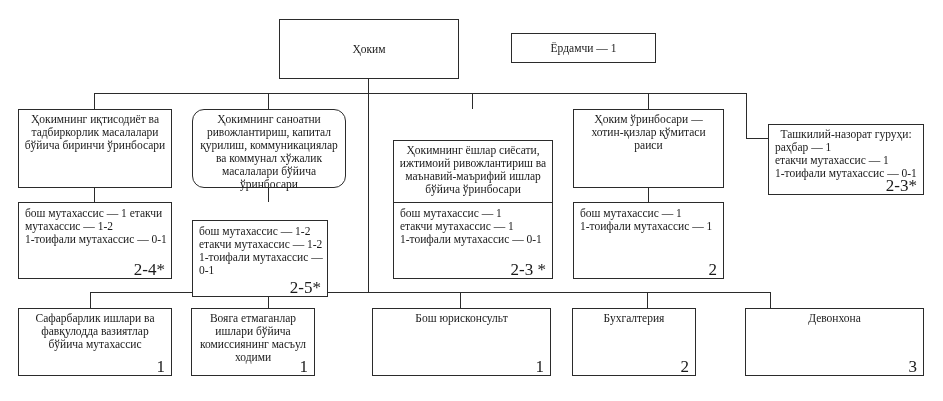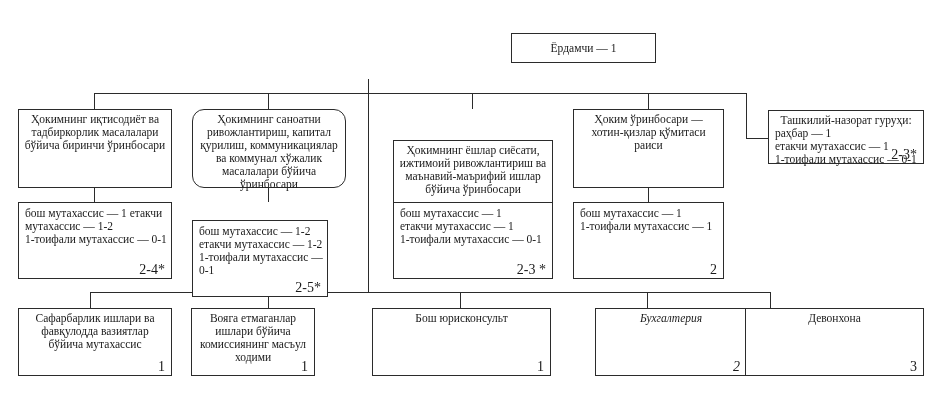--- a/index.html
+++ b/index.html
@@ -26,21 +26,21 @@
   }
   .box .lines {
     padding: 4px 4px 0 6px;
     text-align: left;
     white-space: pre-line;
   }
   .badge {
     position: absolute;
     right: 6px;
     bottom: 2px;
-    font-size: 14px;
+    font-size: 17px;
   }
   .vcenter {
     display: flex;
     align-items: center;
     justify-content: center;
     text-align: center;
   }
   .hline, .vline {
     position: absolute;
     background: #2b2b2b;
@@ -65,37 +65,40 @@
   <div class="vline" style="left:268px; top:187px; height:15px;"></div>
   <div class="vline" style="left:472px; top:187px; height:15px;"></div>
   <div class="vline" style="left:648px; top:187px; height:15px;"></div>
   <div class="hline" style="left:90px; top:292px; width:681px;"></div>
   <div class="vline" style="left:90px;  top:292px; height:16px;"></div>
   <div class="vline" style="left:268px; top:292px; height:16px;"></div>
   <div class="vline" style="left:460px; top:292px; height:16px;"></div>
   <div class="vline" style="left:647px; top:292px; height:16px;"></div>
   <div class="vline" style="left:770px; top:292px; height:16px;"></div>
 
+  <div class="box vcenter" style="left:279px; top:19px; width:180px; height:60px;">
+    <span>Ҳоким</span>
+  </div>
   <div class="box vcenter" style="left:511px; top:33px; width:145px; height:30px;">
     <span>Ёрдамчи — 1</span>
   </div>
 
   <div class="box" style="left:18px; top:109px; width:154px; height:79px;">
     <div class="title">Ҳокимнинг иқтисодиёт ва тадбиркорлик масалалари бўйича биринчи ўринбосари</div>
   </div>
   <div class="box" style="left:192px; top:109px; width:154px; height:79px;border-radius:12px;">
     <div class="title">Ҳокимнинг саноатни ривожлантириш, капитал қурилиш, коммуникациялар ва коммунал хўжалик масалалари бўйича ўринбосари</div>
   </div>
   <div class="box" style="left:393px; top:109px; width:160px; height:79px;margin-top:31px;">
     <div class="title">Ҳокимнинг ёшлар сиёсати, ижтимоий ривожлантириш ва маънавий-маърифий ишлар бўйича ўринбосари</div>
   </div>
   <div class="box" style="left:573px; top:109px; width:151px; height:79px;">
     <div class="title">Ҳоким ўринбосари — хотин-қизлар қўмитаси раиси</div>
   </div>
-  <div class="box" style="left:768px; top:110px; width:156px; height:54px;">
+  <div class="box" style="left:768px; top:124px; width:156px; height:71px;">
     <div class="title">Ташкилий-назорат гуруҳи:</div>
     <div class="lines" style="padding-top:0;">раҳбар — 1
 етакчи мутахассис — 1
 1-тоифали мутахассис — 0-1</div>
     <div class="badge">2-3*</div>
   </div>
 
   <div class="box" style="left:18px; top:202px; width:154px; height:77px;">
     <div class="lines">бош мутахассис — 1 етакчи
 мутахассис — 1-2
@@ -125,21 +128,21 @@
     <div class="badge">1</div>
   </div>
   <div class="box" style="left:191px; top:308px; width:124px; height:68px;">
     <div class="title">Вояга етмаганлар ишлари бўйича комиссиянинг масъул ходими</div>
     <div class="badge">1</div>
   </div>
   <div class="box" style="left:372px; top:308px; width:179px; height:68px;">
     <div class="title">Бош юрисконсульт</div>
     <div class="badge">1</div>
   </div>
-  <div class="box" style="left:595px; top:308px; width:152px; height:68px;font-style:italic;">
+  <div class="box" style="left:572px; top:308px; width:124px; height:68px;">
     <div class="title">Бухгалтерия</div>
     <div class="badge">2</div>
   </div>
   <div class="box" style="left:745px; top:308px; width:179px; height:68px;">
     <div class="title">Девонхона</div>
     <div class="badge">3</div>
   </div>
 
 </div>
 

